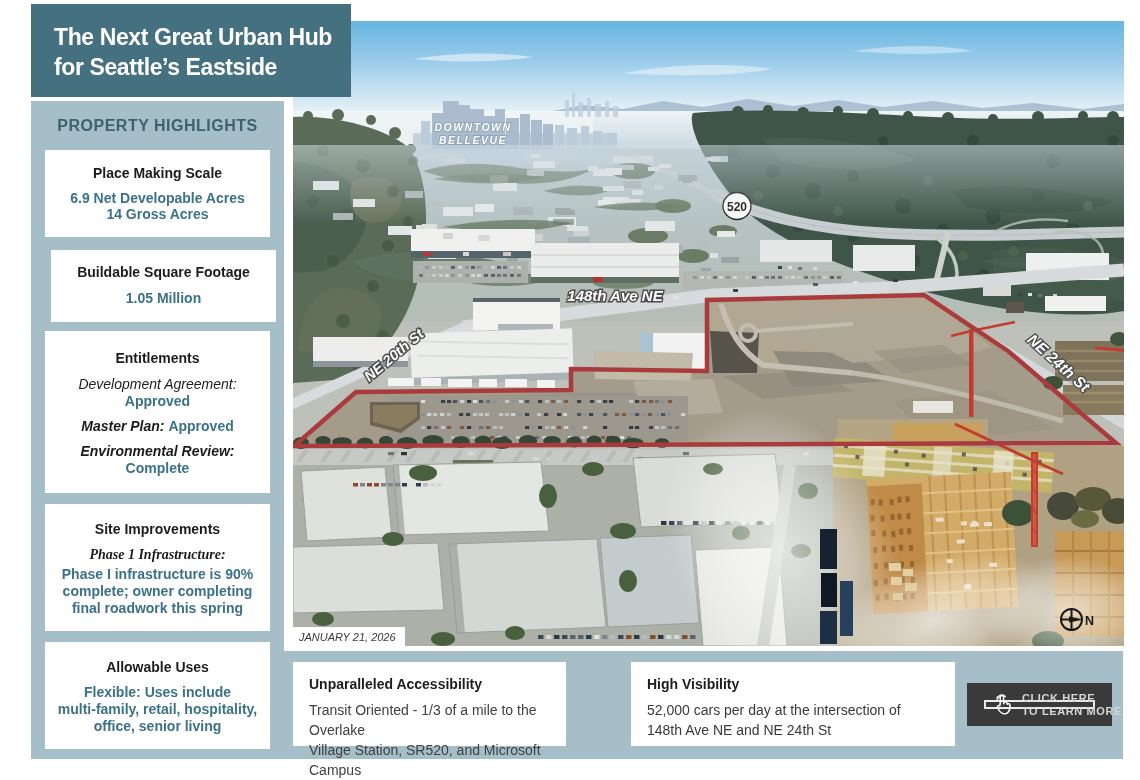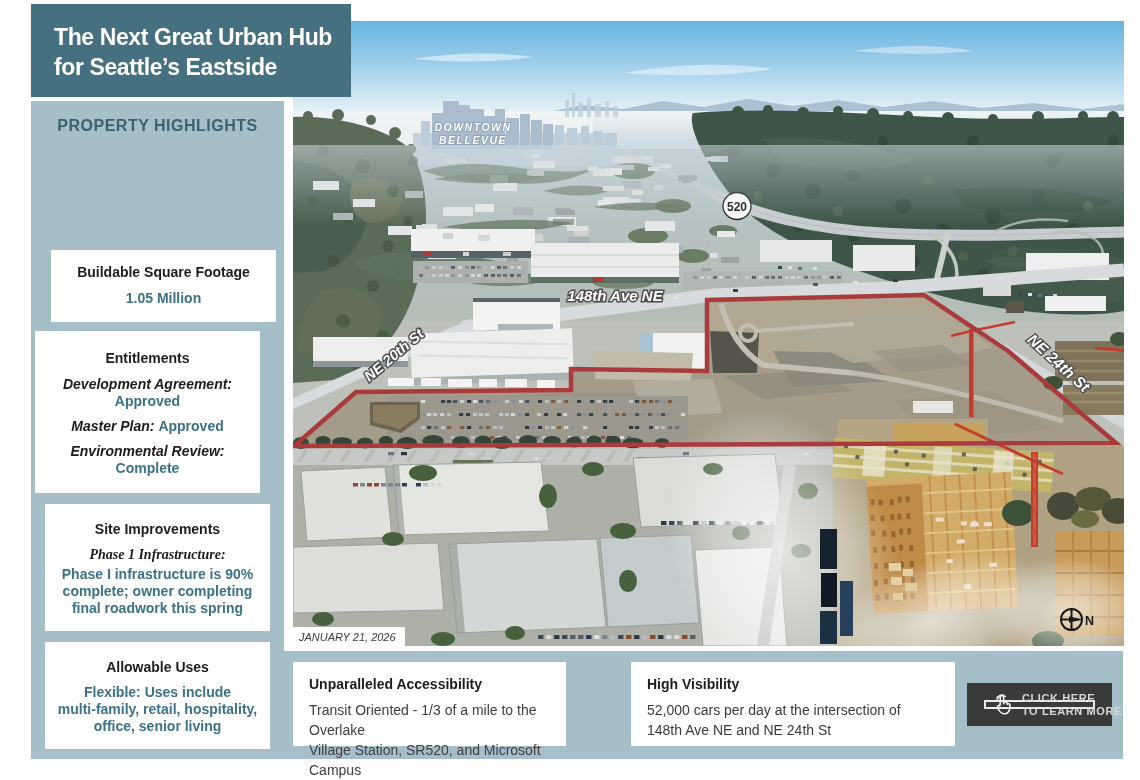--- a/index.html
+++ b/index.html
@@ -855,29 +855,33 @@
 </div>
 
 <div class="abs" style="left:31px;top:4px;width:320px;height:93px;background:#44707f;color:#fff;">
   <div style="padding:18px 0 0 23px;font-size:23px;font-weight:bold;line-height:30px;letter-spacing:-0.4px;white-space:nowrap;">The Next Great Urban Hub<br>for Seattle’s Eastside</div>
 </div>
 
 <div class="abs" style="left:31px;top:101px;width:253px;height:658px;background:#a6bec8;">
 
   <div style="text-align:center;padding-top:16px;font-size:16px;font-weight:bold;letter-spacing:0.5px;color:#3e6170;">PROPERTY HIGHLIGHTS</div>
 
+  <div class="abs" style="left:14px;top:49px;width:225px;height:87px;background:#fff;text-align:center;">
+    <div style="margin-top:15px;font-size:14px;font-weight:bold;color:#1c1c1c;">Place Making Scale</div>
+    <div style="margin-top:9px;font-size:14px;font-weight:bold;color:#3b7289;line-height:16px;">6.9 Net Developable Acres<br>14 Gross Acres</div>
+  </div>
 
   <div class="abs" style="left:20px;top:149px;width:225px;height:72px;background:#fff;text-align:center;">
     <div style="margin-top:14px;font-size:14px;font-weight:bold;color:#1c1c1c;">Buildable Square Footage</div>
     <div style="margin-top:10px;font-size:14px;font-weight:bold;color:#3b7289;">1.05 Million</div>
   </div>
 
-  <div class="abs" style="left:4px;top:230px;width:225px;height:162px;background:#fff;text-align:center;">
+  <div class="abs" style="left:14px;top:230px;width:225px;height:162px;background:#fff;text-align:center;">
     <div style="margin-top:19px;font-size:14px;font-weight:bold;color:#1c1c1c;">Entitlements</div>
-    <div style="margin-top:10px;font-size:14px;line-height:17px;"><span style="font-style:italic;font-weight:bold;color:#1c1c1c;">Development Agreement:</span><br><span style="font-weight:bold;color:#3b7289;">Approved</span></div>
+    <div style="margin-top:10px;font-size:14px;line-height:17px;"><span style="font-style:italic;font-weight:normal;color:#1c1c1c;">Development Agreement:</span><br><span style="font-weight:bold;color:#3b7289;">Approved</span></div>
     <div style="margin-top:8px;font-size:14px;"><span style="font-style:italic;font-weight:bold;color:#1c1c1c;">Master Plan:</span> <span style="font-weight:bold;color:#3b7289;">Approved</span></div>
     <div style="margin-top:9px;font-size:14px;line-height:17px;"><span style="font-style:italic;font-weight:bold;color:#1c1c1c;">Environmental Review:</span><br><span style="font-weight:bold;color:#3b7289;">Complete</span></div>
   </div>
 
   <div class="abs" style="left:14px;top:403px;width:225px;height:127px;background:#fff;text-align:center;">
     <div style="margin-top:17px;font-size:14px;font-weight:bold;color:#1c1c1c;">Site Improvements</div>
     <div style="margin-top:10px;font-size:14px;font-style:italic;font-weight:bold;color:#1c1c1c;font-family:Liberation Serif, serif;">Phase 1 Infrastructure:</div>
     <div style="margin-top:3px;font-size:14px;font-weight:bold;color:#3b7289;line-height:17px;">Phase I infrastructure is 90%<br>complete; owner completing<br>final roadwork this spring</div>
   </div>
 

